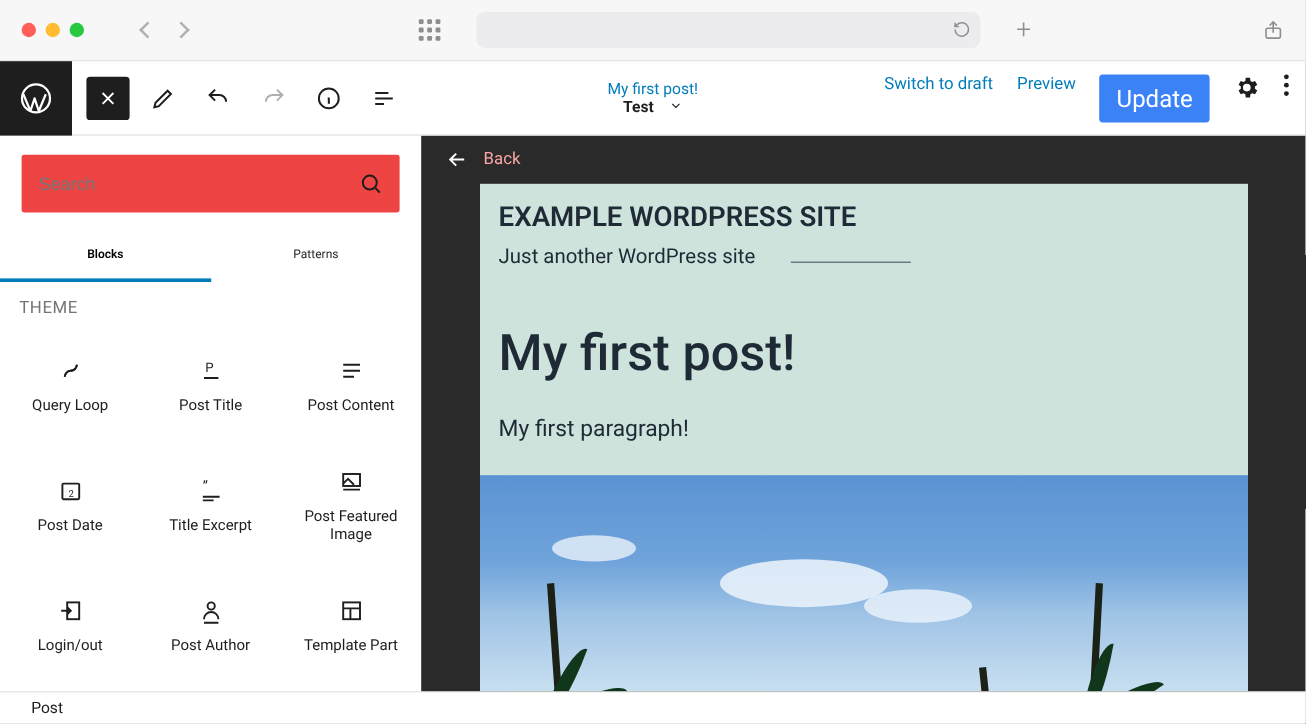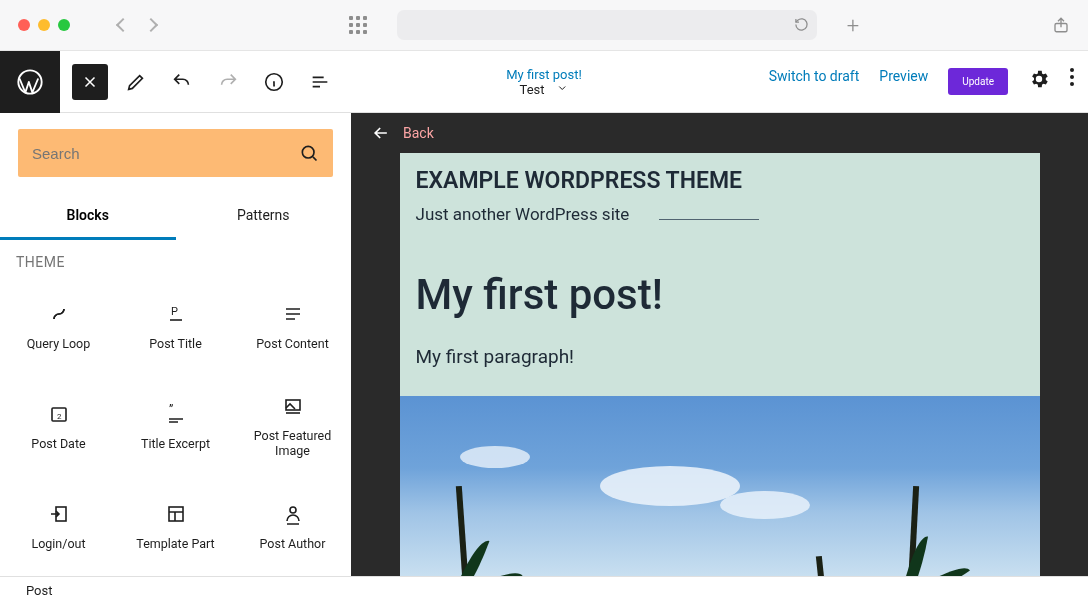--- a/index.html
+++ b/index.html
@@ -22,35 +22,35 @@
   .plus-tab { color:#8e8e8e; font-size:22px; font-weight:300; margin-left:12px;}
   .share-icon { margin-left:auto; }
   
   .wp-bar { height:62px; display:flex; align-items:center; border-bottom:1px solid #e0e0e0; }
   .wp-logo { width:60px; height:62px; background:#1e1e1e; display:flex; align-items:center; justify-content:center;}
   .tool-group{display:flex; align-items:center; gap:10px; padding:0 12px;}
   .tool-btn{width:36px;height:36px;display:flex;align-items:center;justify-content:center;border-radius:3px;}
   .tool-btn.dark{background:#1e1e1e;color:#fff;}
   .doc-title-wrap{position:absolute; left:50%; transform:translateX(-50%); text-align:center; font-size:13px;}
   .doc-title-link{color:#007cba;}
-  .doc-template{display:inline-flex;align-items:flex-start;gap:12px;color:#1e1e1e;}
+  .doc-template{display:inline-flex;align-items:flex-start;gap:12px;color:#1e1e1e;font-weight:bold;}
   .right-actions{margin-left:auto; display:flex; align-items:flex-start; gap:20px; padding-right:14px; font-size:14px;}
   .link-btn{color:#007cba; cursor:pointer;}
-  .primary-btn{background:#6d28d9;color:#fff;padding:8px 14px;border-radius:3px;font-size:10px;}
+  .primary-btn{background:#3b82f6;color:#fff;padding:8px 14px;border-radius:3px;font-size:20px;}
   .gear, .kebab{cursor:pointer;}
   .kebab{display:flex;flex-direction:column;gap:3px;}
   .kebab span{width:4px;height:4px;background:#1e1e1e;border-radius:50%;}
   
   .workspace{display:flex; height:calc(100% - 113px - 27px);}
   .sidebar{width:351px; display:flex; flex-direction:column; background:#fff;}
   .search-wrap{padding:16px 18px;}
-  .search-box{display:flex;align-items:center;background:#fdba74;border-radius:2px;height:48px;padding:0 14px;justify-content:space-between;}
+  .search-box{display:flex;align-items:center;background:#ef4444;border-radius:2px;height:48px;padding:0 14px;justify-content:space-between;}
   .search-box input{border:none;background:transparent;font-size:15px;outline:none;flex:1;}
   .tabs{display:flex;}
-  .tab{flex:1;text-align:center;padding:14px 0;font-size:14px;color:#1e1e1e;cursor:pointer;}
+  .tab{flex:1;text-align:center;padding:14px 0;font-size:10px;color:#1e1e1e;cursor:pointer;}
   .tab.active{font-weight:600;border-bottom:3px solid #007cba;color:#000;}
   .category-label{font-size:14px;color:#757575;letter-spacing:.5px;padding:14px 16px 6px;text-transform:uppercase;}
   .block-grid{display:grid;grid-template-columns:repeat(3,1fr);}
   .block-item{display:flex;flex-direction:column;align-items:center;justify-content:center;height:100px;gap:10px;cursor:pointer;font-size:12.5px;color:#1e1e1e;text-align:center;padding:6px;}
   .block-item .bicon{height:24px;display:flex;align-items:center;}
   
   .canvas-wrap{flex:1;background:#2a2a2a;display:flex;flex-direction:column;overflow:hidden;}
   .back-bar{display:flex;align-items:center;gap:12px;color:#fca5a5;padding:10px 20px;font-size:14px;}
   .canvas-scroll{flex:1;display:flex;justify-content:center;overflow:hidden;}
   .page{width:640px;background:#cde3db;margin:0 0 0 0;overflow:hidden;display:flex;flex-direction:column;}
@@ -252,49 +252,49 @@
             <svg width="24" height="24" viewBox="0 0 24 24" stroke="#1e1e1e" stroke-width="1.6" fill="none">
               <rect x="9" y="5" width="10" height="14"></rect>
               <path d="M4 12h8M9 9l3 3-3 3"></path>
             </svg>
           </div>
         <span>Login/out</span>
       </div>
       <div class="block-item">
         <div class="bicon">
             <svg width="24" height="24" viewBox="0 0 24 24" stroke="#1e1e1e" stroke-width="1.6" fill="none">
+              <circle cx="12" cy="8" r="3"></circle>
+              <path d="M6 19a6 6 0 0112 0M6 22h12"></path>
+            </svg>
+          </div>
+        <span>Post Author</span>
+      </div>
+      <div class="block-item">
+        <div class="bicon">
+            <svg width="24" height="24" viewBox="0 0 24 24" stroke="#1e1e1e" stroke-width="1.6" fill="none">
               <rect x="5" y="5" width="14" height="14"></rect>
               <path d="M5 10h14M11 10v9"></path>
             </svg>
           </div>
         <span>Template Part</span>
-      </div>
-      <div class="block-item">
-        <div class="bicon">
-            <svg width="24" height="24" viewBox="0 0 24 24" stroke="#1e1e1e" stroke-width="1.6" fill="none">
-              <circle cx="12" cy="8" r="3"></circle>
-              <path d="M6 19a6 6 0 0112 0M6 22h12"></path>
-            </svg>
-          </div>
-        <span>Post Author</span>
       </div>
     </div>
   </aside>
 
   <div class="canvas-wrap">
     <div class="back-bar">
       <svg width="20" height="20" viewBox="0 0 24 24" stroke="#fff" stroke-width="2" fill="none">
           <path d="M19 12H5M11 6l-6 6 6 6"></path>
         </svg>
       <span>Back</span>
     </div>
     <div class="canvas-scroll">
       <div class="page">
         <div class="page-pad">
-          <div class="site-title">EXAMPLE WORDPRESS THEME</div>
+          <div class="site-title">EXAMPLE WORDPRESS SITE</div>
           <div class="tagline-row">
             <div class="tagline">Just another WordPress site</div>
             <div class="menu-line"></div>
           </div>
           <div class="post-title">My first post!</div>
           <div class="paragraph">My first paragraph!</div>
         </div>
         <div class="hero-img">
           <div class="cloud" style="width:140px;height:40px;left:200px;top:70px;opacity:.9"></div>
           <div class="cloud" style="width:90px;height:28px;left:320px;top:95px;opacity:.85"></div>

